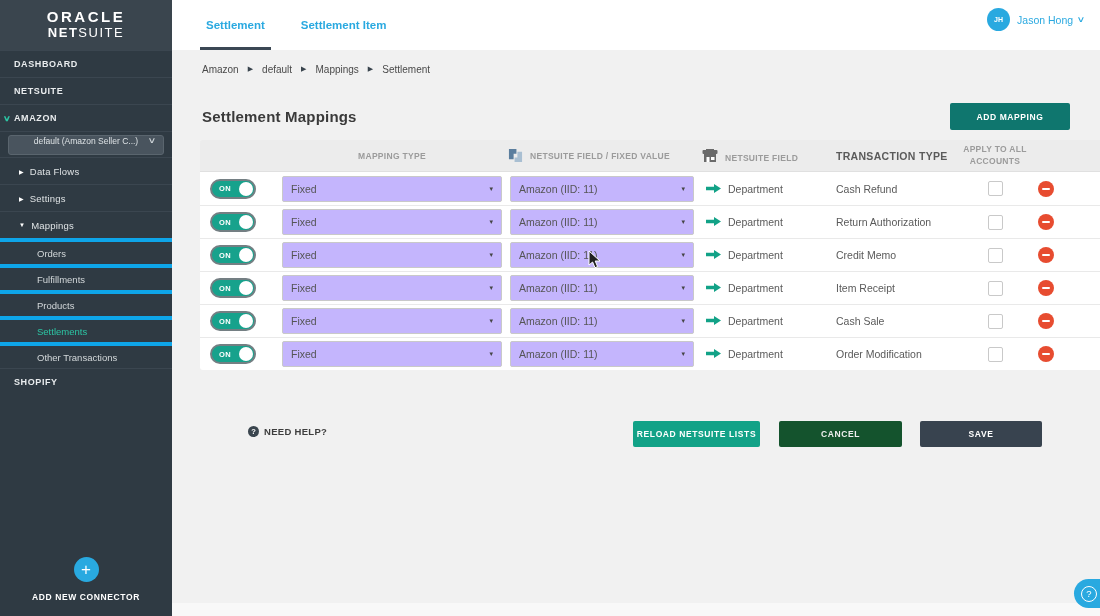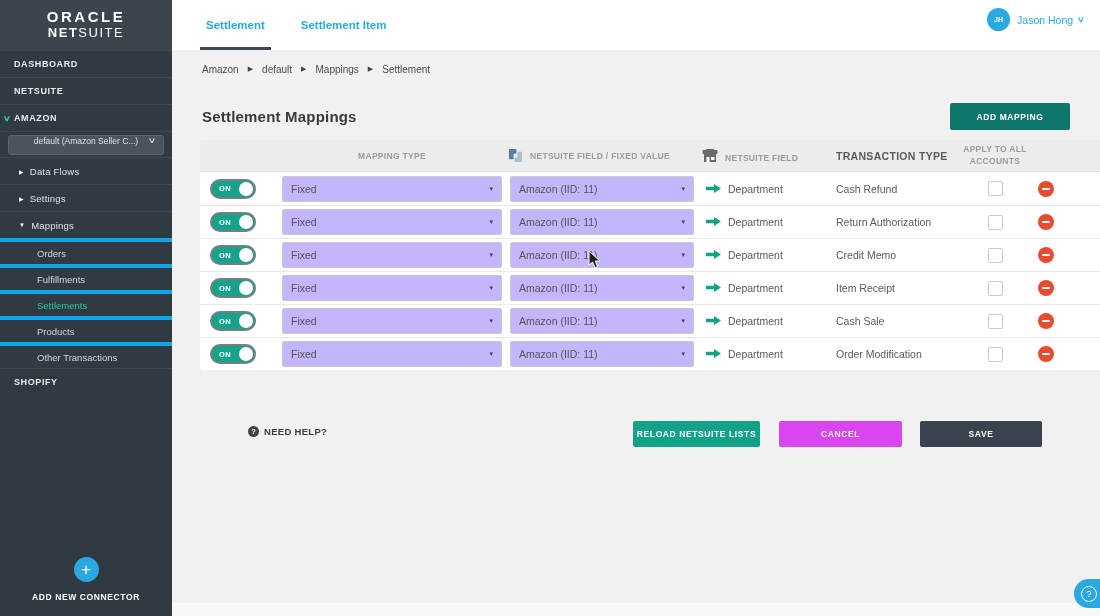--- a/index.html
+++ b/index.html
@@ -86,21 +86,21 @@
   .checkbox{width:15px;height:15px;background:#fff;border:1px solid #c9c9c9;border-radius:2px;cursor:pointer;}
   .minus-btn{width:16px;height:16px;border-radius:50%;background:#e74c30;display:flex;align-items:center;justify-content:center;cursor:pointer;}
   .minus-bar{width:8px;height:2px;background:#fff;border-radius:1px;}
 
   
   .need-help{position:absolute;left:76px;top:426px;display:flex;align-items:center;cursor:pointer;}
   .q-circle{width:11px;height:11px;border-radius:50%;background:#3a454e;color:#fff;font-size:7.5px;font-weight:700;
             display:flex;align-items:center;justify-content:center;margin-right:5px;}
   .need-help-label{font-size:9.5px;font-weight:700;color:#3e3e3e;letter-spacing:.3px;}
   .btn-reload{position:absolute;left:461px;top:421px;width:127px;height:26px;background:#12a287;}
-  .btn-cancel{position:absolute;left:607px;top:421px;width:123px;height:26px;background:#d946ef;color:#efefef;}
+  .btn-cancel{position:absolute;left:607px;top:421px;width:123px;height:26px;background:#14532d;color:#efefef;}
   .btn-save{position:absolute;left:748px;top:421px;width:122px;height:26px;background:#38434f;}
 
   .bottom-strip{position:absolute;left:0;top:603px;width:928px;height:13px;background:#f8f8f8;}
   .help-pill{position:absolute;left:902px;top:579px;width:40px;height:29px;background:#29a9e0;
              border-radius:15px 0 0 15px;display:flex;align-items:center;padding-left:7px;cursor:pointer;}
   .help-pill-circle{width:16px;height:16px;border:1.5px solid #fff;border-radius:50%;color:#fff;font-size:9.5px;
              display:flex;align-items:center;justify-content:center;}
 
   .cursor{position:absolute;left:416px;top:250px;z-index:20;pointer-events:none;}
 </style>
@@ -139,25 +139,25 @@
   <div class="nav-sub">
     <span class="arrow">▼</span>
     <span>Mappings</span>
   </div>
   <div class="nav-subsub">
     <span>Orders</span>
   </div>
   <div class="nav-subsub">
     <span>Fulfillments</span>
   </div>
+  <div class="nav-subsub">
+    <span>Products</span>
+  </div>
   <div class="nav-subsub active">
     <span>Settlements</span>
-  </div>
-  <div class="nav-subsub">
-    <span>Products</span>
   </div>
   <div class="nav-subsub">
     <span>Other Transactions</span>
   </div>
   <div class="nav-item">
     <span>SHOPIFY</span>
   </div>
   <div class="add-connector">
     <div class="plus-circle">+</div>
     <div class="add-connector-label">ADD NEW CONNECTOR</div>

